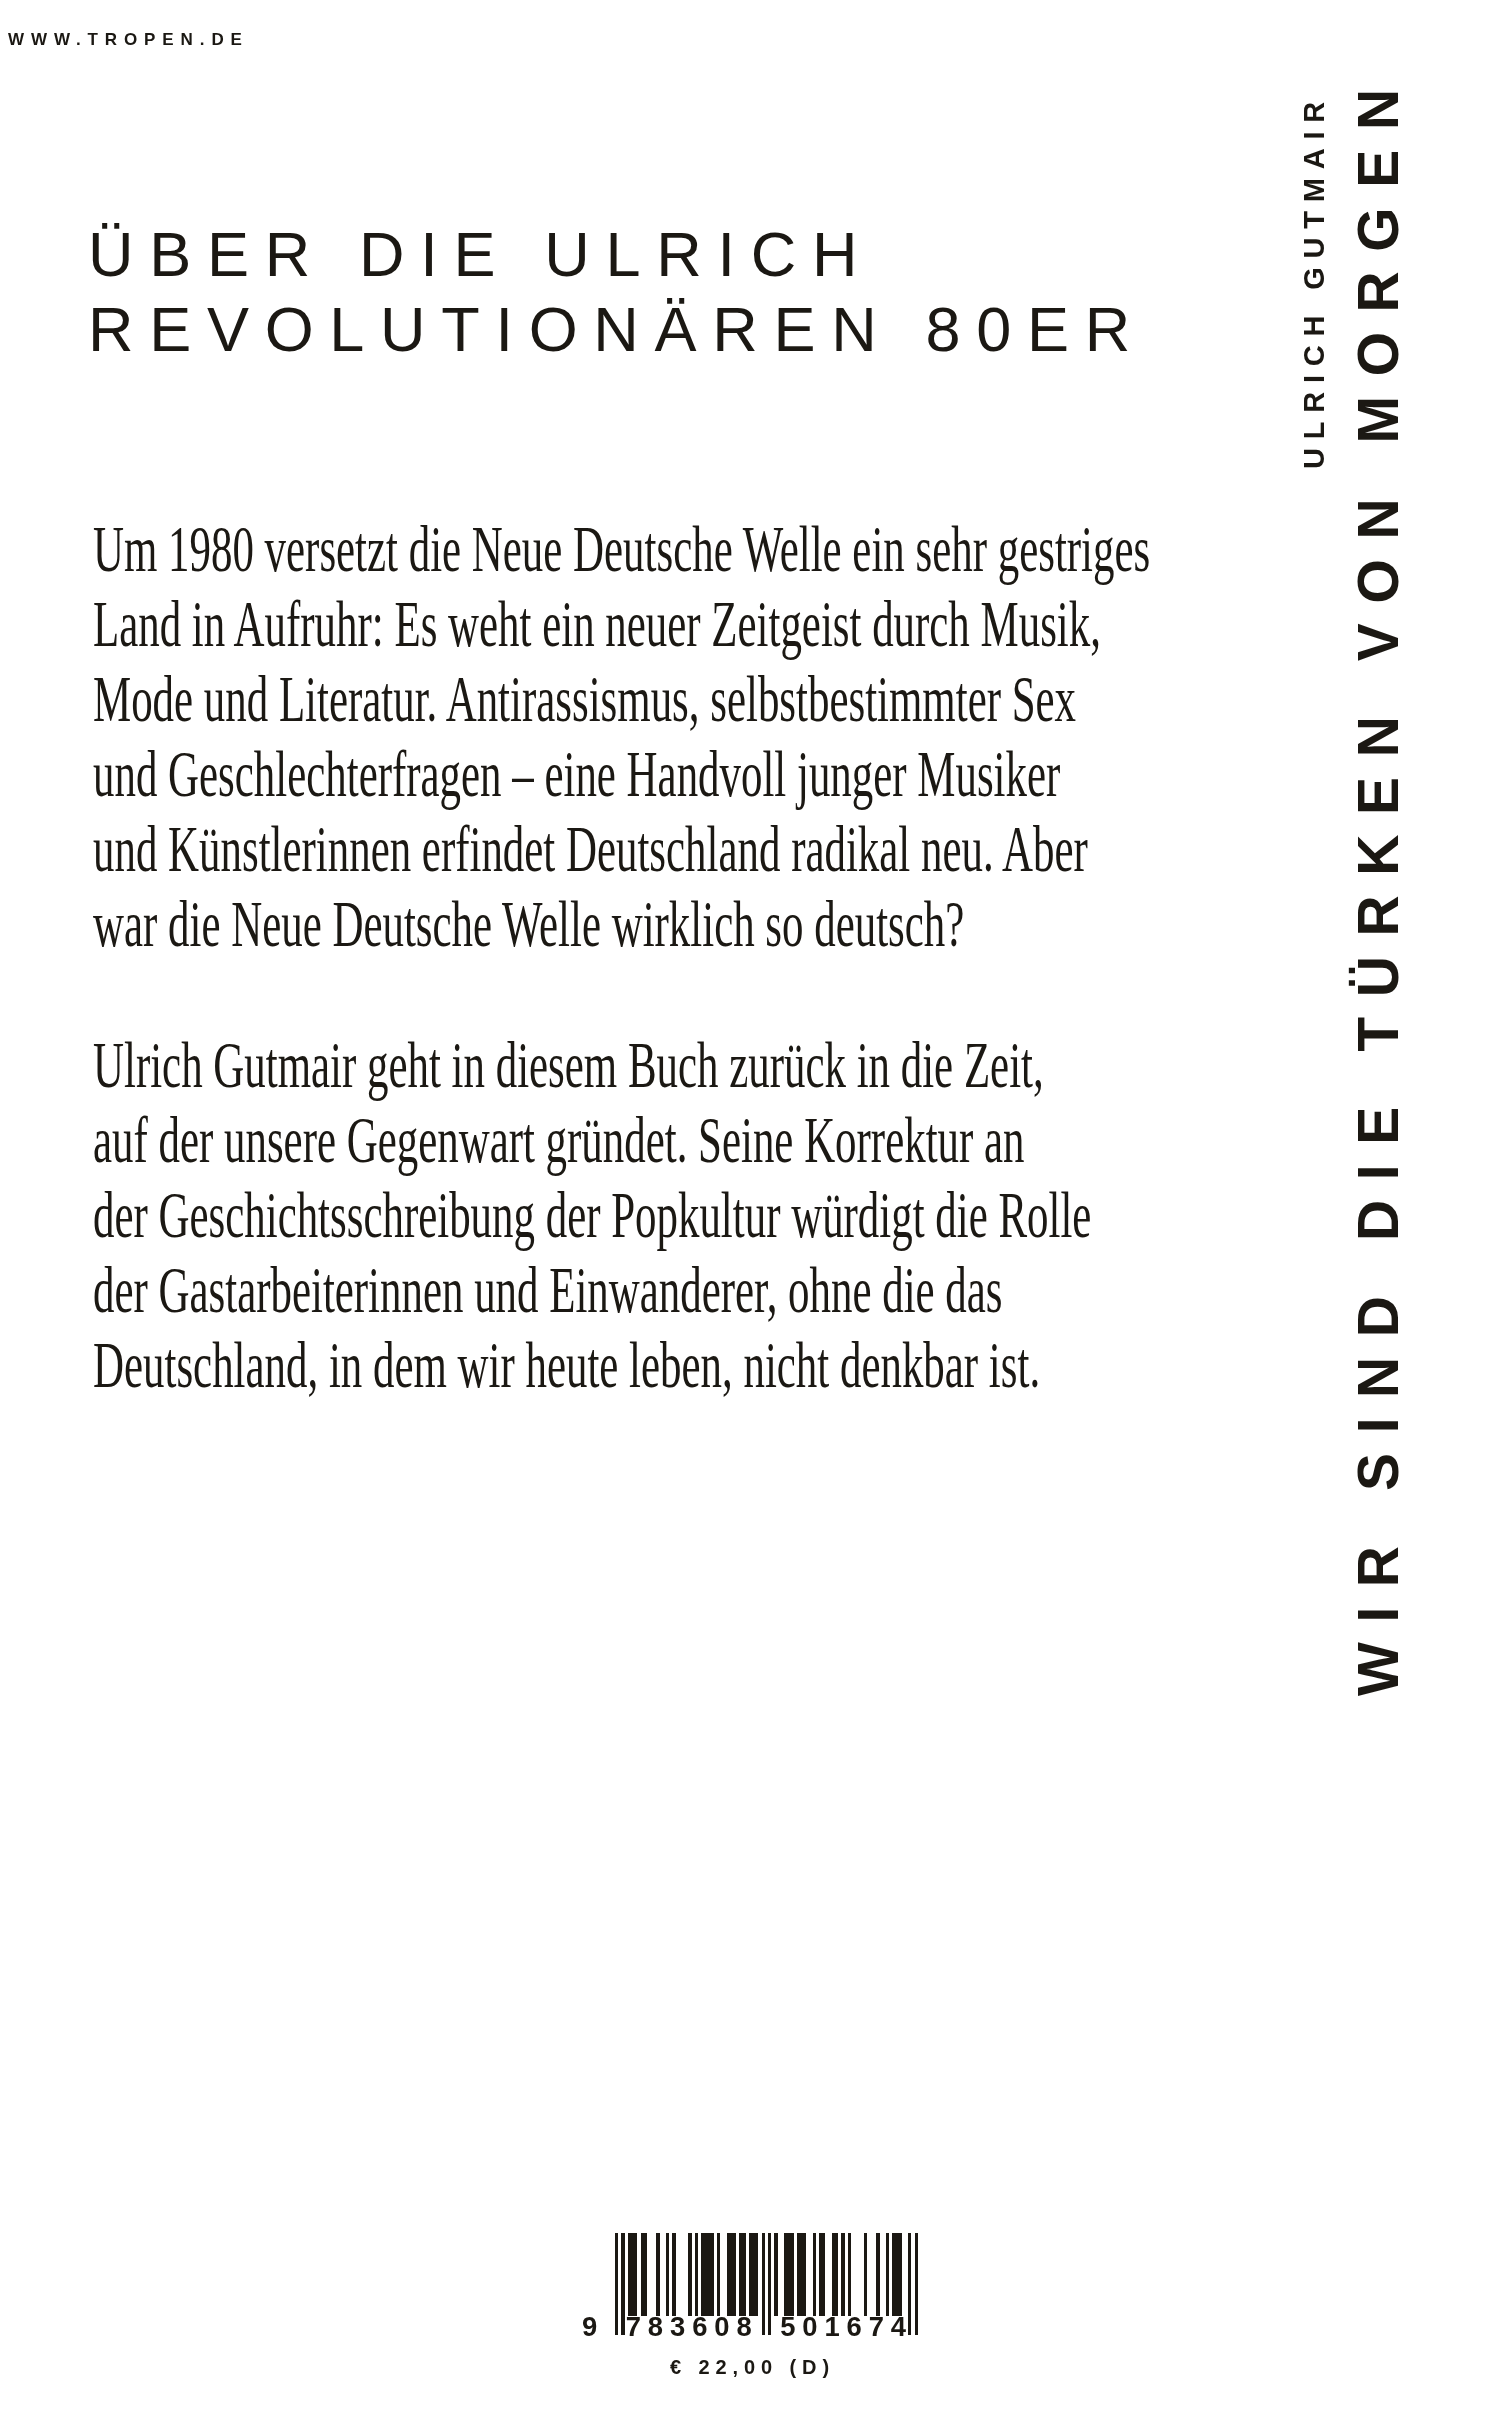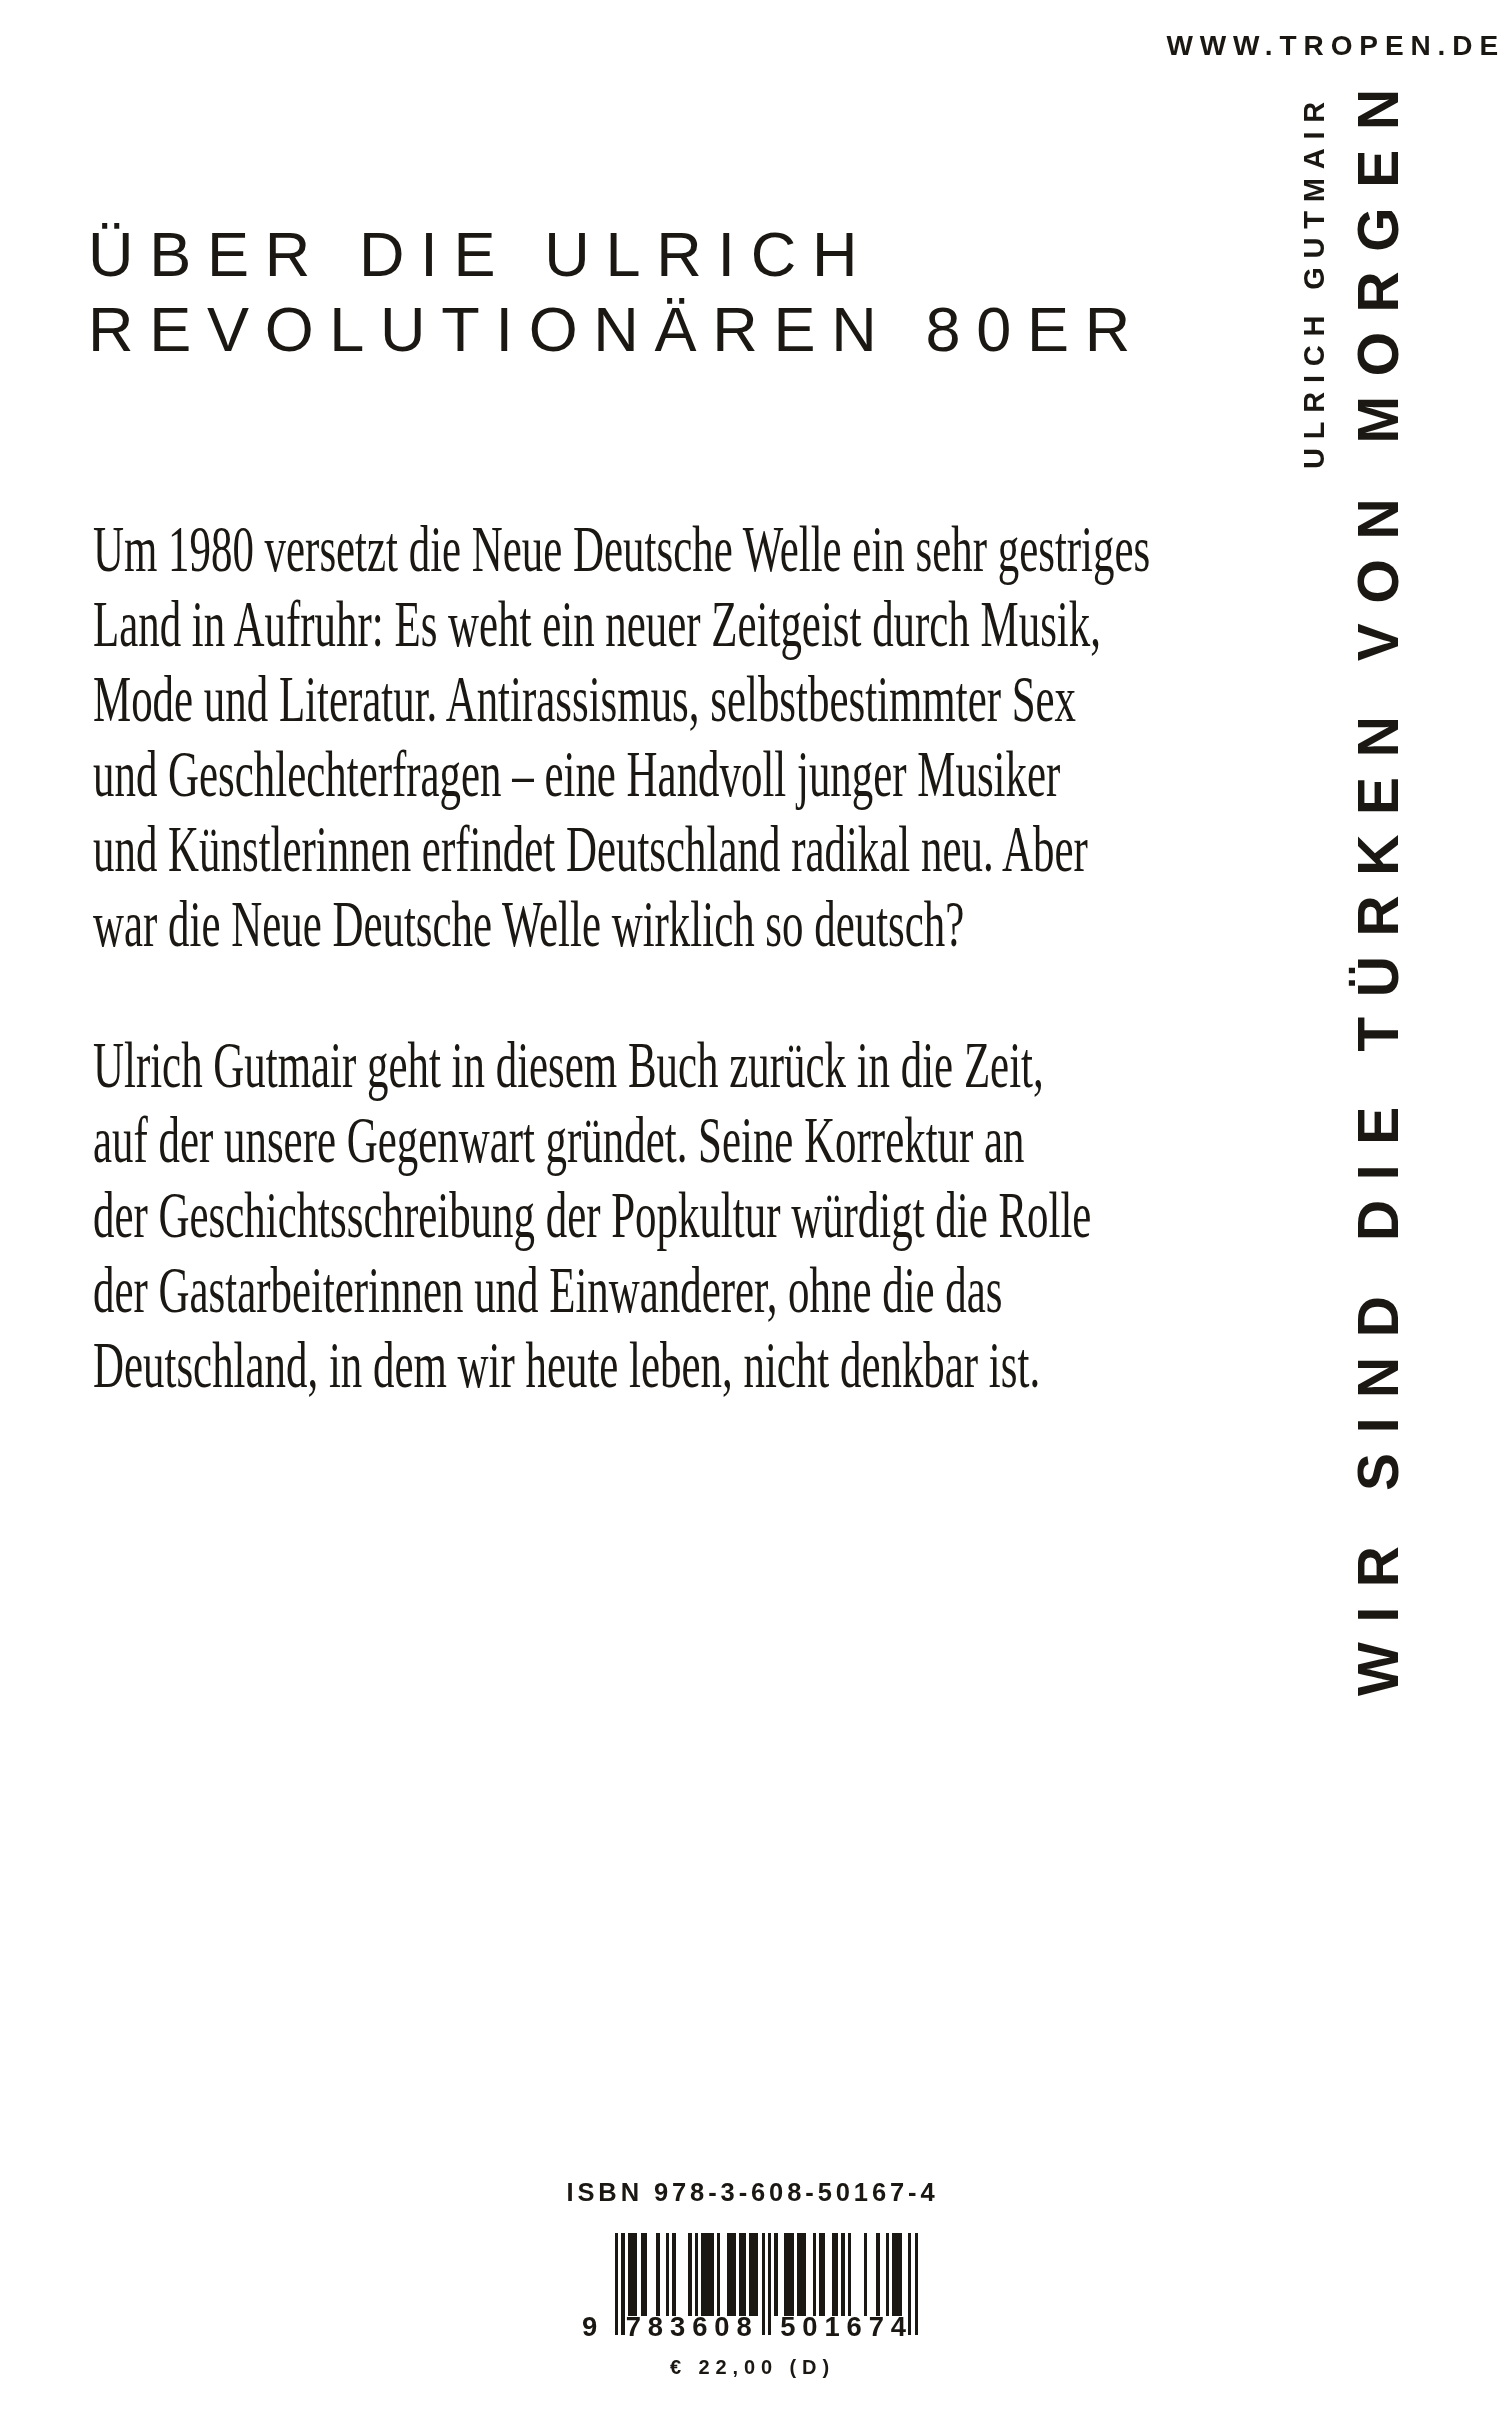--- a/index.html
+++ b/index.html
@@ -11,23 +11,23 @@
     position:relative;
     width:1505px;height:2419px;
     background:var(--bg);
     color:var(--ink);
     overflow:hidden;
     margin:0 auto;
     font-family:"Liberation Sans", sans-serif;
   }
   
   .website{
-    position:absolute;left:0;right:0;top:30px;
-    text-align:right;
-    font-size:28px;font-weight:600;
+    position:absolute;left:8px;right:0;top:30px;
+    text-align:left;
+    font-size:17px;font-weight:600;
     letter-spacing:6.9px;
     color:var(--ink);
   }
   
   .headline{
     position:absolute;left:88px;top:217px;
     font-size:63px;font-weight:400;
     line-height:75px;
     letter-spacing:15.7px;
     white-space:nowrap;
@@ -113,21 +113,20 @@
     <div>Ulrich Gutmair geht in diesem Buch zurück in die Zeit,</div>
     <div>auf der unsere Gegenwart gründet. Seine Korrektur an</div>
     <div>der Geschichtsschreibung der Popkultur würdigt die Rolle</div>
     <div>der Gastarbeiterinnen und Einwanderer, ohne die das</div>
     <div>Deutschland, in dem wir heute leben, nicht denkbar ist.</div>
   </div>
 
   <div class="spine-author">ULRICH GUTMAIR</div>
   <div class="spine-title">WIR SIND DIE TÜRKEN VON MORGEN</div>
 
-  <div class="isbn">ISBN 978-3-608-50167-4</div>
 
   <div class="barcode">
       <div class="bc-module on guard"></div>
       <div class="bc-module"></div>
       <div class="bc-module on guard"></div>
       <div class="bc-module"></div>
       <div class="bc-module on"></div>
       <div class="bc-module on"></div>
       <div class="bc-module on"></div>
       <div class="bc-module"></div>

